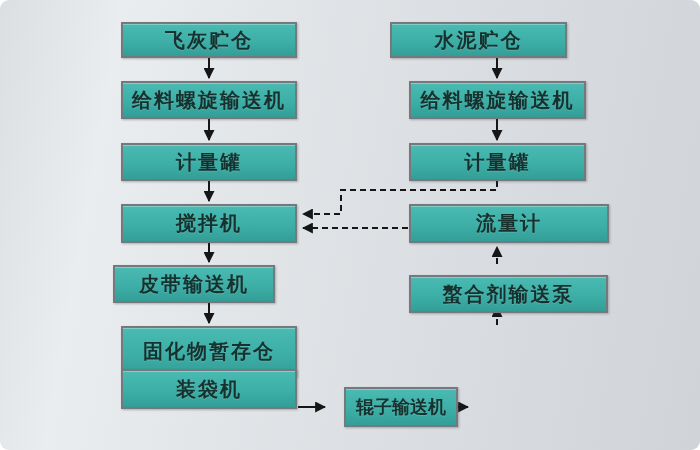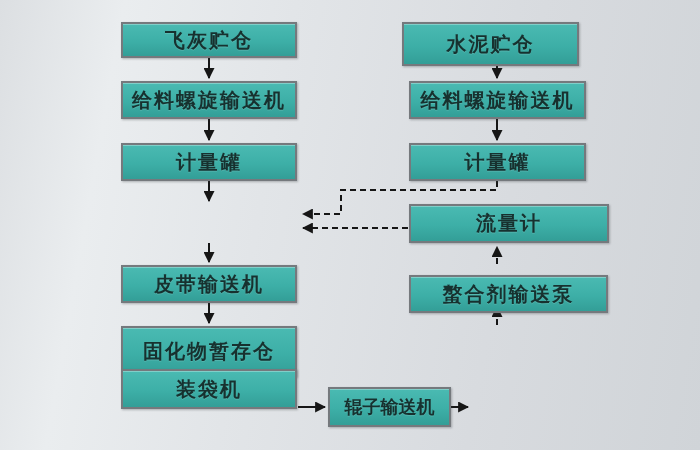--- a/index.html
+++ b/index.html
@@ -5,20 +5,21 @@
   html,body{margin:0;padding:0;}
   body{
     width:700px;height:450px;
     font-family:"DejaVu Sans","Liberation Sans",sans-serif;
     overflow:hidden;
   }
   .stage{
     position:relative;width:700px;height:450px;
     background:
       linear-gradient(100deg,#dcdfe2 0%,#eaedef 16%,#e2e5e8 38%,#d8dbdf 70%,#d0d4d8 100%);
+    border-radius: 9px;
   }
   .edges{position:absolute;left:0;top:0;width:700px;height:450px;}
   .node{
     position:absolute;
     box-sizing:border-box;
     background:linear-gradient(180deg,#4abab2 0%,#3dafa7 55%,#339e97 100%);
     border:2px solid #75797d;
     box-shadow:1px 1px 2px rgba(60,64,68,.35), inset 0 1px 0 rgba(255,255,255,.30);
     display:flex;align-items:center;justify-content:center;
   }
@@ -67,43 +68,46 @@
 
   <div class="node" style="left:121px;top:22px;width:176px;height:36px">
     <span class="node-label">飞灰贮仓</span>
   </div>
   <div class="node" style="left:121px;top:81px;width:176px;height:38px">
     <span class="node-label">给料螺旋输送机</span>
   </div>
   <div class="node" style="left:121px;top:143px;width:176px;height:38px">
     <span class="node-label">计量罐</span>
   </div>
-  <div class="node" style="left:121px;top:265px;width:176px;height:38px">
+  <div class="node" style="left:121px;top:204px;width:176px;height:39px">
+    <span class="node-label">搅拌机</span>
+  </div>
+  <div class="node" style="left:113px;top:265px;width:162px;height:38px">
     <span class="node-label">皮带输送机</span>
   </div>
   <div class="node" style="left:121px;top:326px;width:176px;height:51px">
     <span class="node-label">固化物暂存仓</span>
   </div>
   <div class="node" style="left:121px;top:369px;width:176px;height:40px">
     <span class="node-label">装袋机</span>
   </div>
 
-  <div class="node" style="left:402px;top:22px;width:177px;height:44px">
+  <div class="node" style="left:390px;top:22px;width:177px;height:36px">
     <span class="node-label">水泥贮仓</span>
   </div>
   <div class="node" style="left:409px;top:81px;width:177px;height:38px">
     <span class="node-label">给料螺旋输送机</span>
   </div>
   <div class="node" style="left:409px;top:143px;width:177px;height:38px">
     <span class="node-label">计量罐</span>
   </div>
   <div class="node" style="left:409px;top:204px;width:200px;height:39px">
     <span class="node-label">流量计</span>
   </div>
   <div class="node" style="left:409px;top:275px;width:199px;height:38px">
     <span class="node-label">螯合剂输送泵</span>
   </div>
 
-  <div class="node small" style="left:328px;top:387px;width:123px;height:40px">
+  <div class="node small" style="left:344px;top:387px;width:114px;height:40px">
     <span class="node-label">辊子输送机</span>
   </div>
 
 </div>
 
 </body></html>

